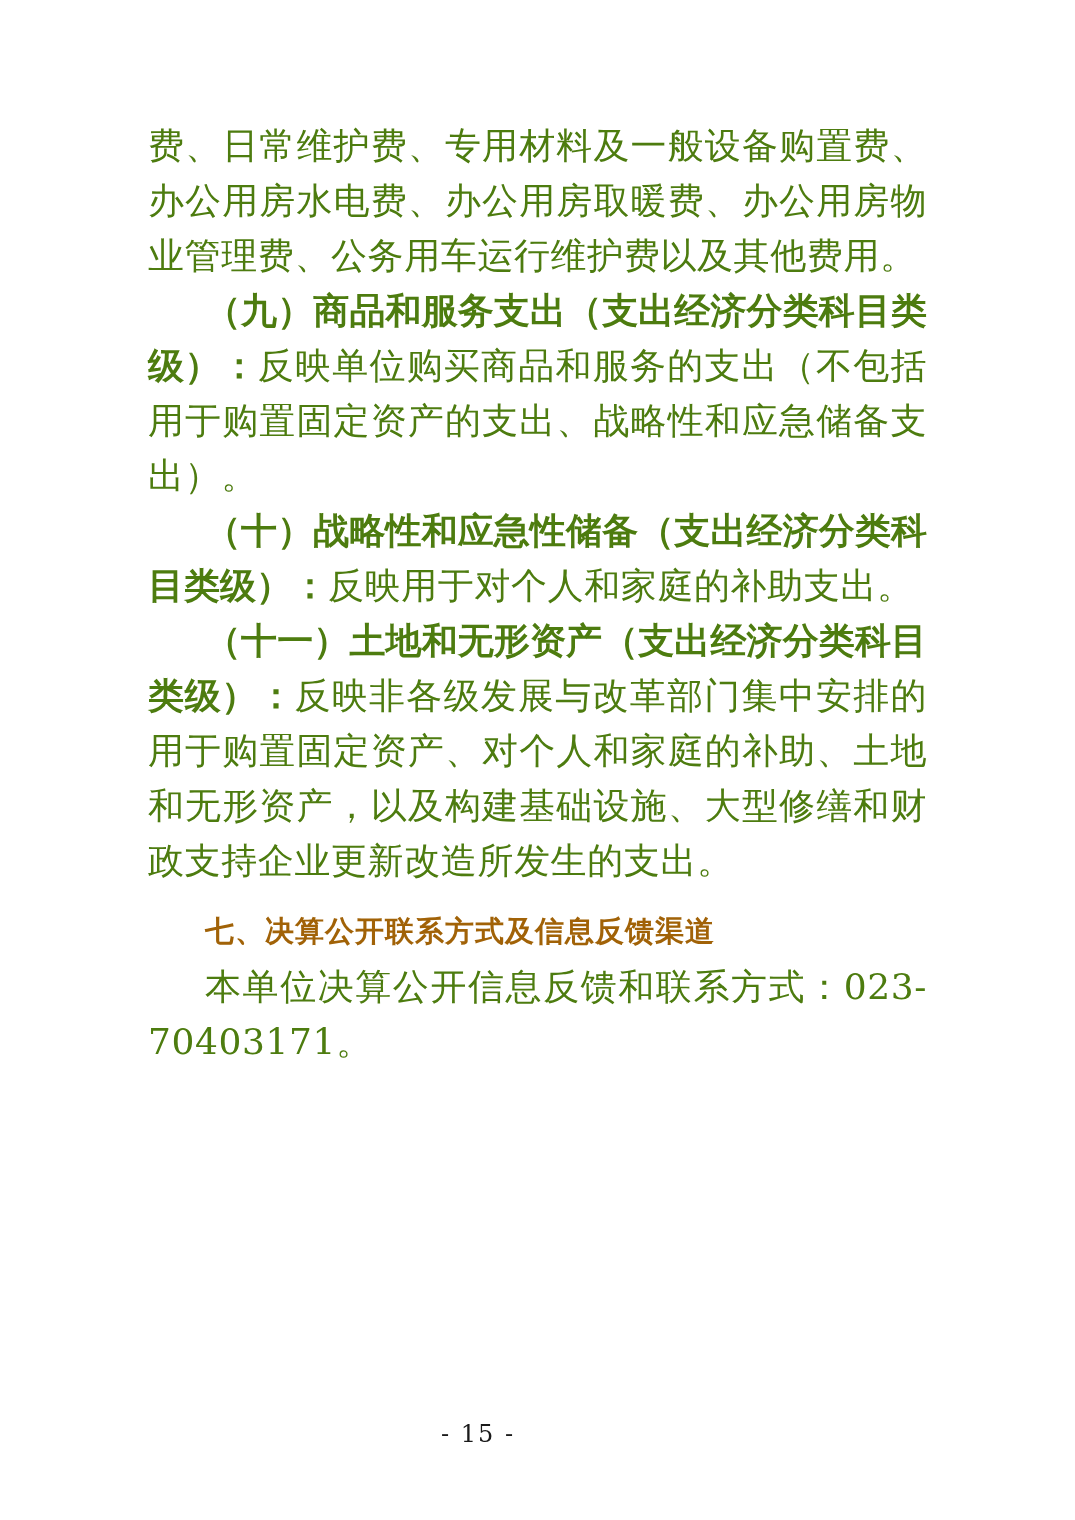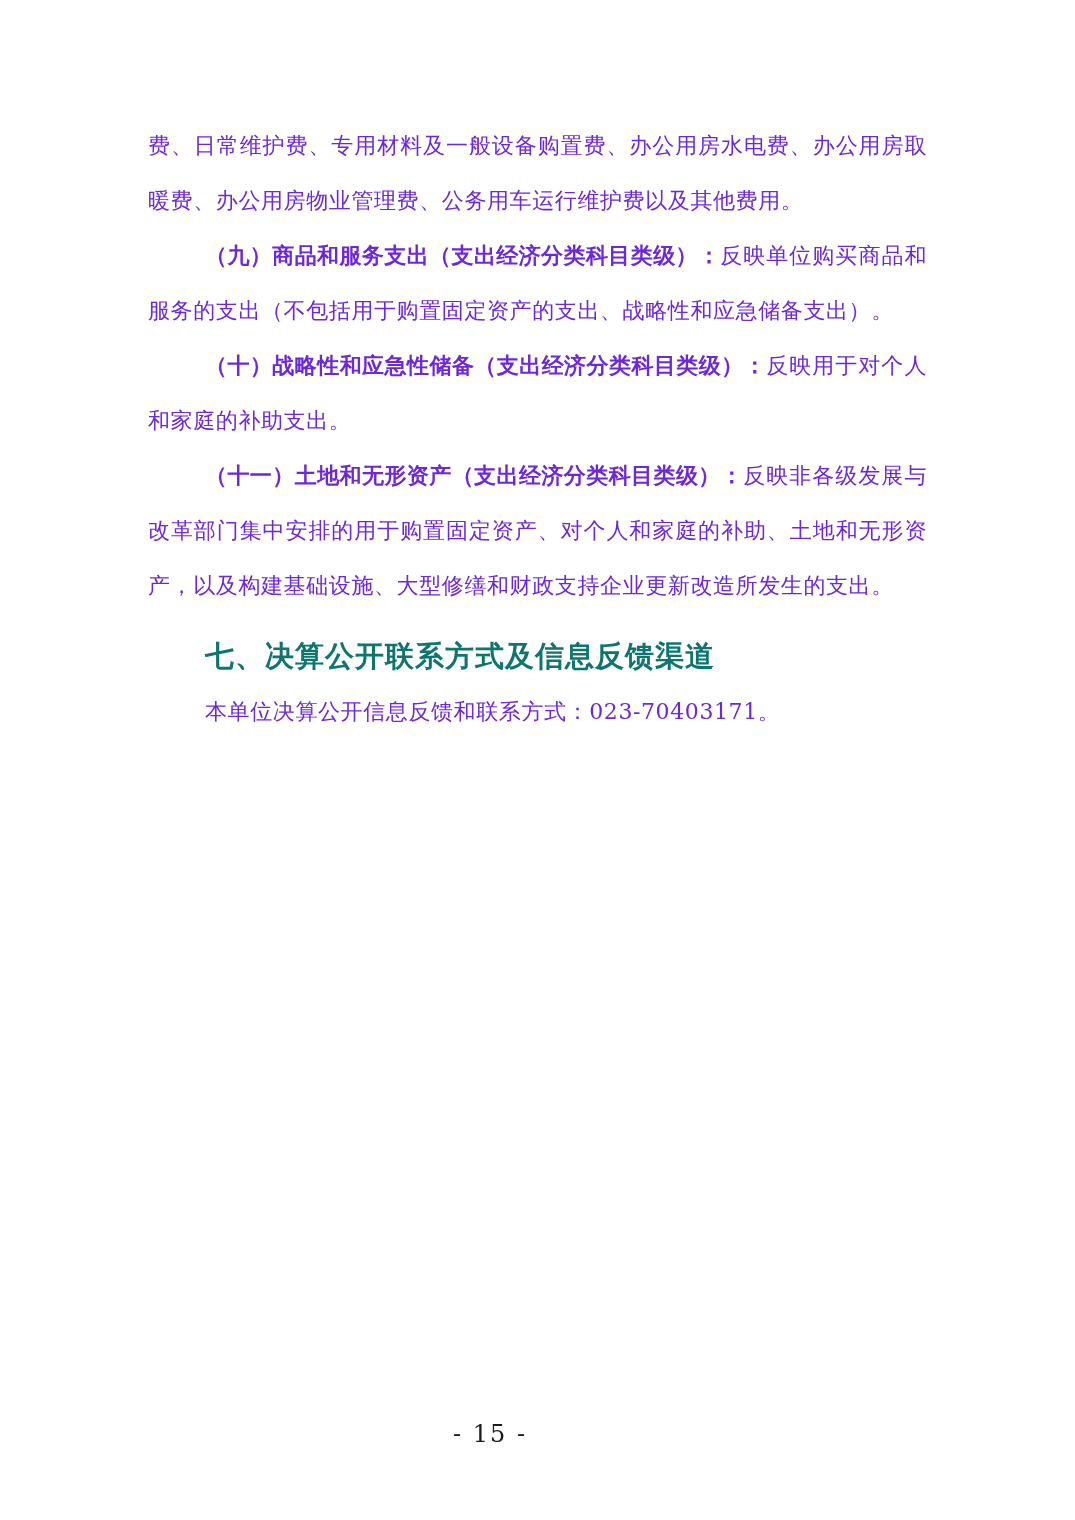--- a/index.html
+++ b/index.html
@@ -23,59 +23,58 @@
     box-sizing: border-box;
     padding: 118px 148px 0 148px;
     background: #ffffff;
   }
   .doc-body {
     width: 779px;
     margin: 0 auto;
   }
   p {
     margin: 0;
-    font-size: 22px;
+    font-size: 36px;
     line-height: 55px;
     letter-spacing: 0.6px;
     text-align: justify;
     text-justify: inter-ideograph;
-    color: #6d28d9;
+    color: #4d7c0f;
   }
   .indent {
     text-indent: 57px;
   }
   .lead {
     font-weight: bold;
     font-family: "DejaVu Sans", "Liberation Sans", sans-serif;
     letter-spacing: 0px;
   }
   .section-heading {
     margin-top: 16px;
     font-family: Liberation Serif, serif;
     font-weight: bold;
     font-size: 29px;
     line-height: 55px;
     letter-spacing: 1px;
     text-indent: 57px;
-    color: #0f766e;
+    color: #a16207;
   }
   .contact-line {
     text-indent: 57px;
   }
   .footer {
     position: absolute;
     left: 0;
     bottom: 72px;
     width: 956px;
     text-align: center;
     font-size: 24px;
     letter-spacing: 2px;
     color: #1a1a1a;
     font-family: "DejaVu Serif", "Liberation Serif", serif;
-    padding-left: 12px;
   }
   .para-block {
     margin-bottom: 0px;
   }
 </style>
 </head>
 <body>
 
 <div class="page">
   <div class="doc-body">

